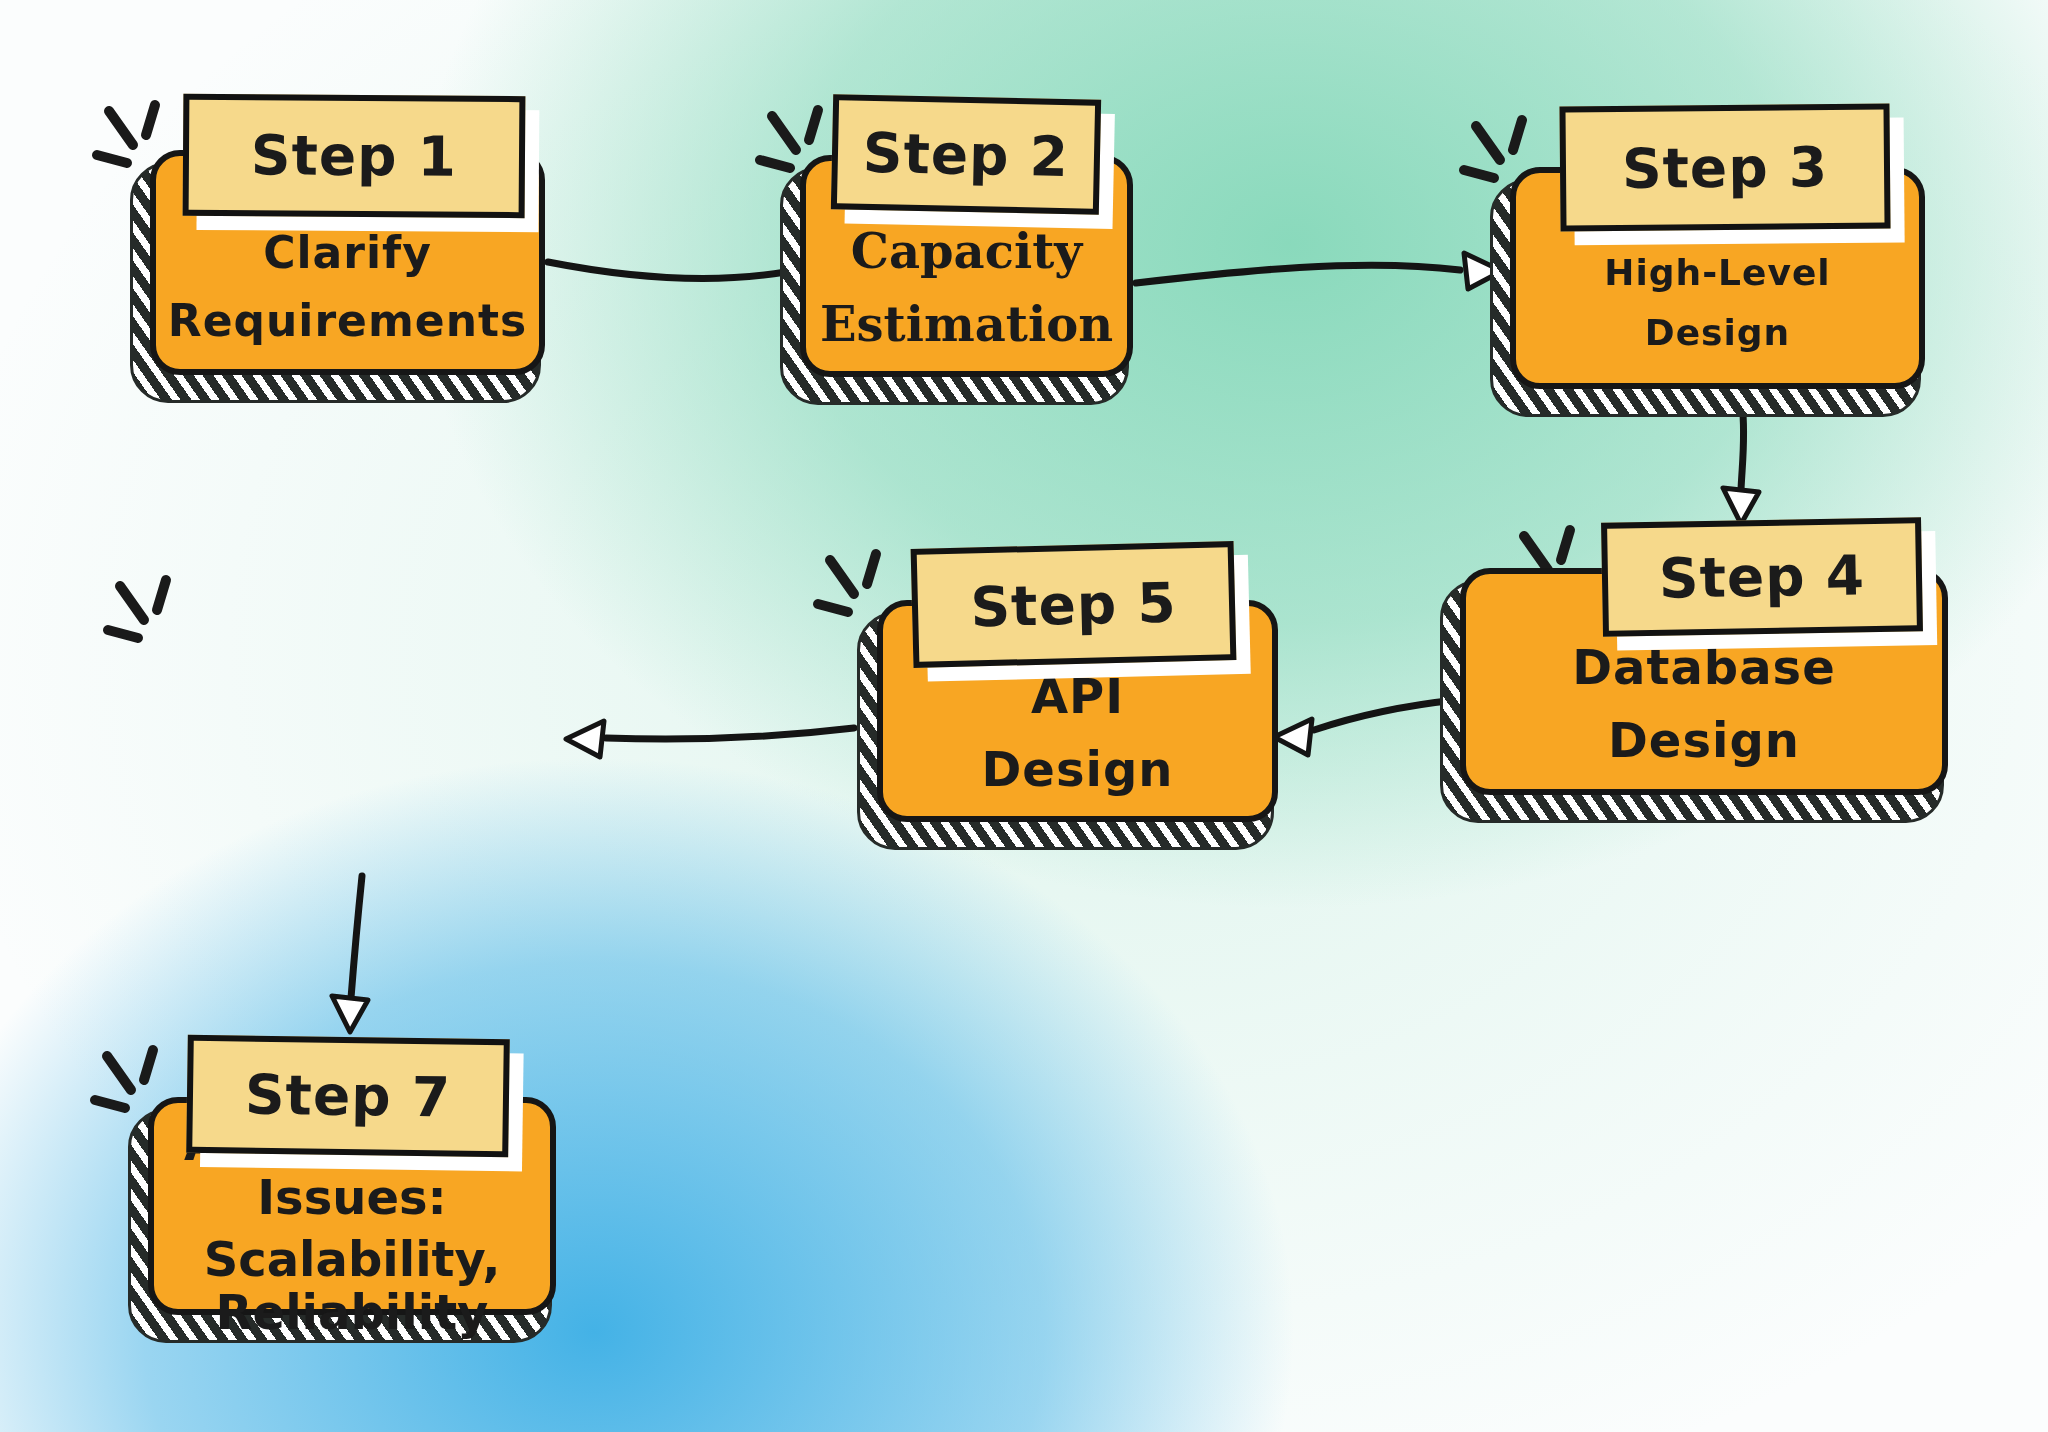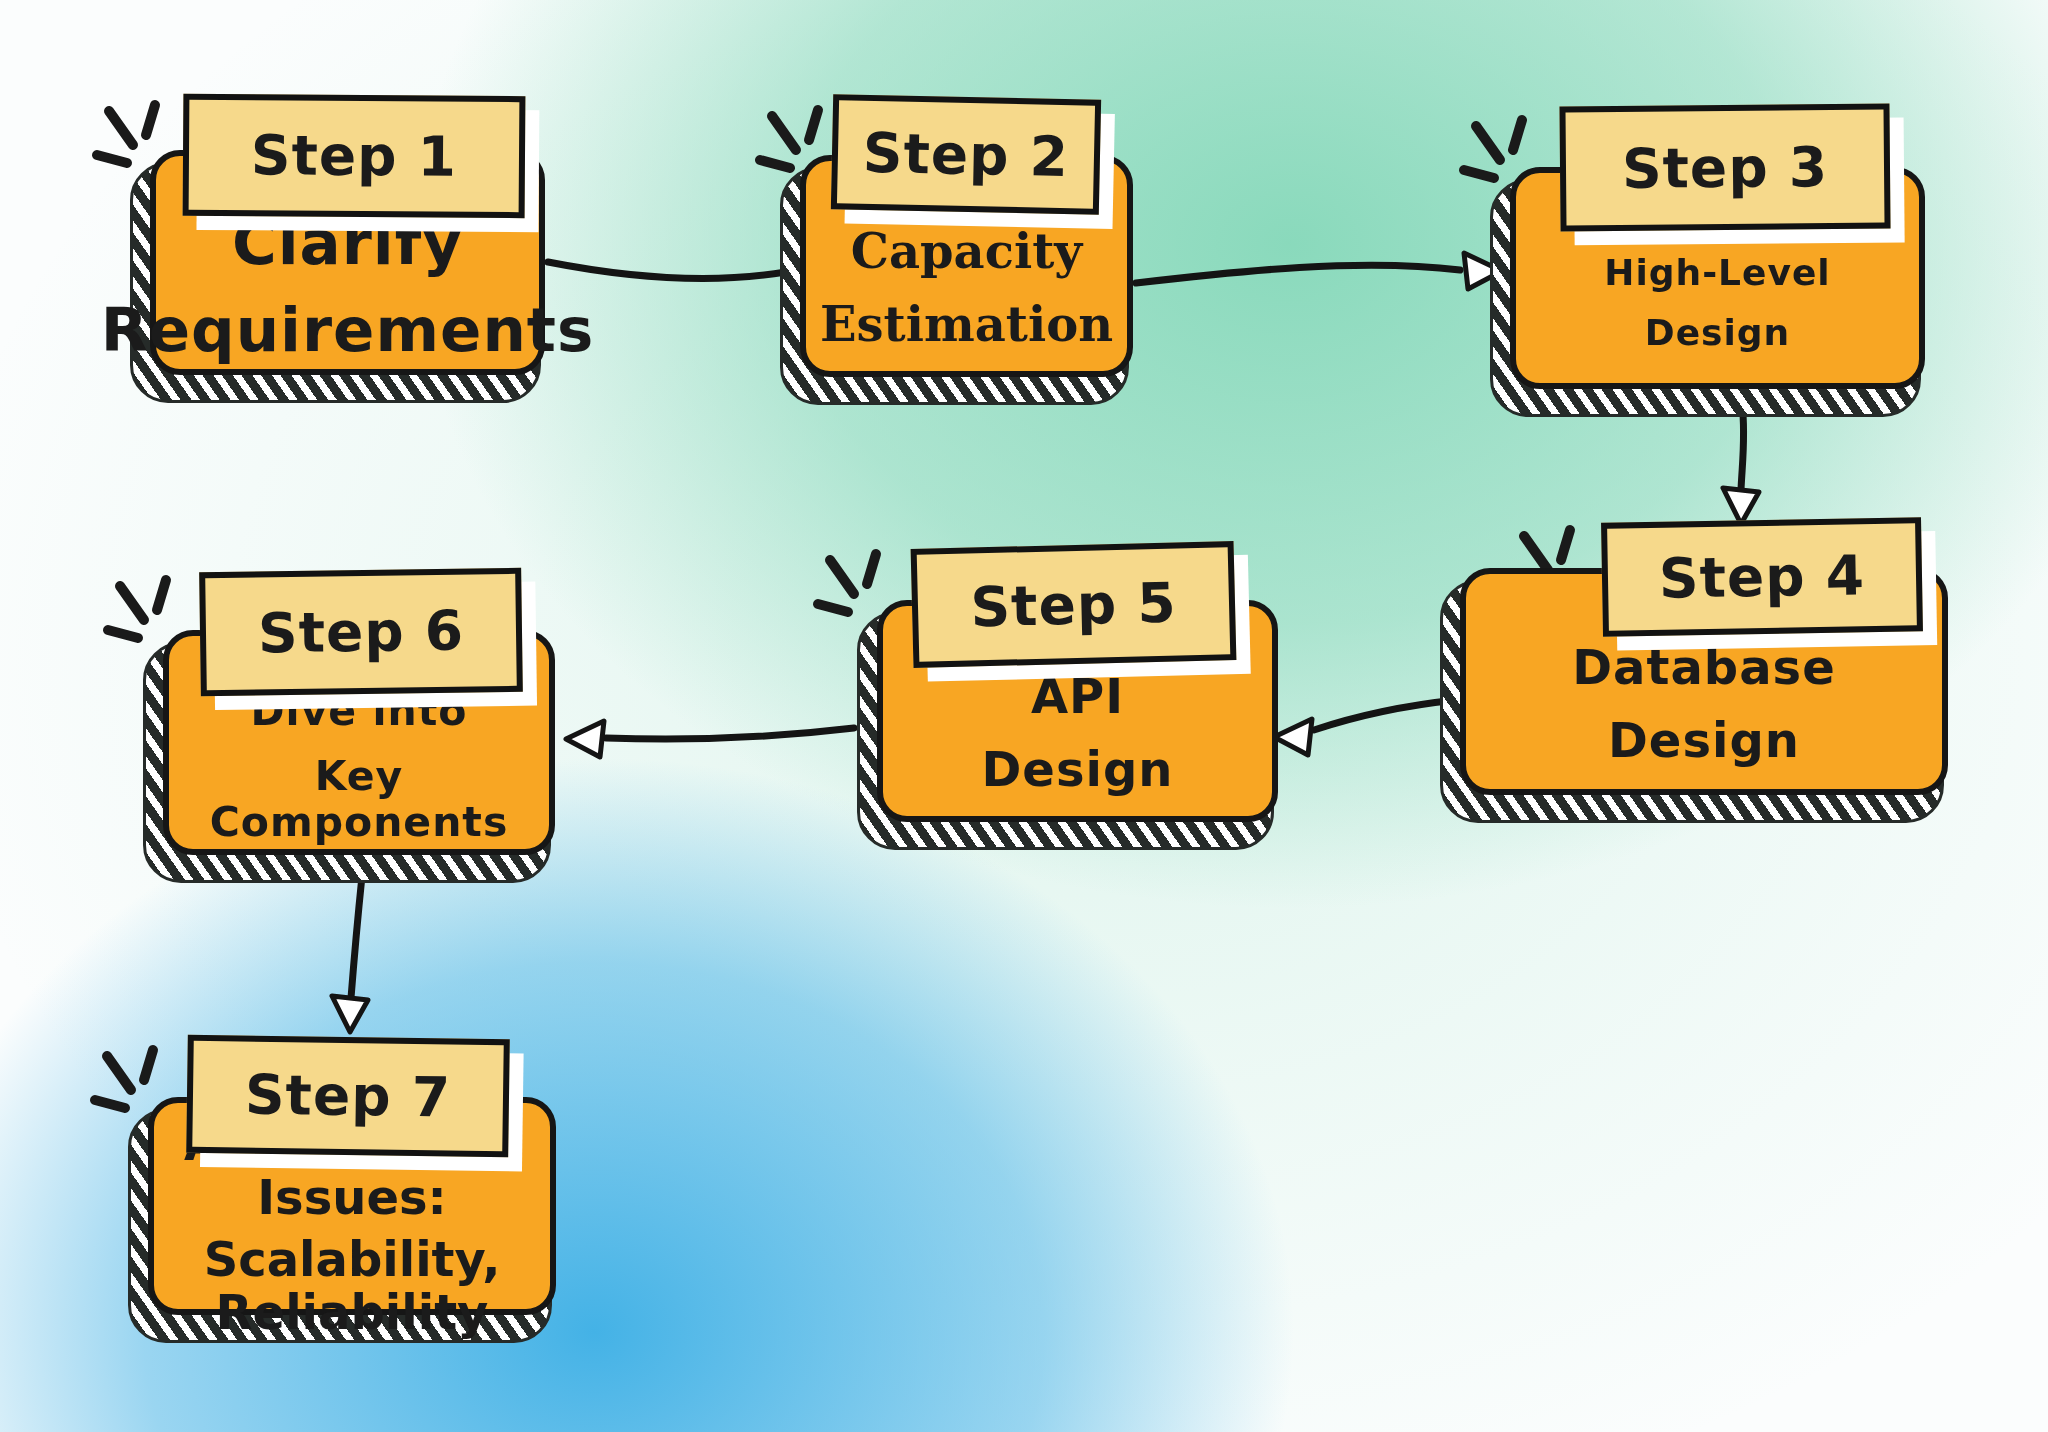--- a/index.html
+++ b/index.html
@@ -47,21 +47,21 @@
     position:absolute;left:6px;right:6px;bottom:10px;
     display:flex;flex-direction:column;align-items:center;justify-content:center;
     gap:19px;
     font-weight:bold;color:#1b1b1b;line-height:1.12;letter-spacing:1px;
     text-align:center;z-index:2;
   }
   .sparkle{position:absolute;width:100px;height:100px;z-index:2;}
   
   .n1{left:150px;top:150px;width:395px;height:225px;text-decoration:underline;}
   .n1 .tag{left:33px;top:-55px;width:330px;height:110px;transform:rotate(.4deg);}
-  .n1 .body{top:58px;font-size:61px;}
+  .n1 .body{top:58px;font-size:44px;}
   .n2{left:800px;top:155px;width:333px;height:222px;}
   .n2 .tag{left:32px;top:-58px;width:256px;height:103px;transform:rotate(1.2deg);}
   .n2 .body{top:55px;font-size:48px;font-family:"DejaVu Serif",serif;letter-spacing:0;}
   .n3{left:1510px;top:167px;width:415px;height:222px;}
   .n3 .tag{left:50px;top:-62px;width:318px;height:113px;transform:rotate(-.5deg);}
   .n3 .body{top:60px;font-size:36px;}
   .n4{left:1460px;top:568px;width:488px;height:227px;}
   .n4 .tag{left:142px;top:-48px;width:308px;height:102px;transform:rotate(-1deg);}
   .n4 .body{top:55px;font-size:48px;}
   .n5{left:877px;top:600px;width:401px;height:222px;}
@@ -205,31 +205,20 @@
     <div class="box"></div>
     <div class="tag">
         <span>Step 5</span>
       </div>
     <div class="body">
       <span>API</span>
       <span>Design</span>
     </div>
   </div>
 
-  <div class="node n6">
-    <div class="hatch"></div>
-    <div class="box"></div>
-    <div class="tag">
-        <span>Step 6</span>
-      </div>
-    <div class="body">
-      <span>Dive into</span>
-      <span>Key Components</span>
-    </div>
-  </div>
 
   <div class="node n7">
     <div class="hatch"></div>
     <div class="box"></div>
     <div class="tag">
         <span>Step 7</span>
       </div>
     <div class="body">
       <span>Address Key Issues:</span>
       <span>Scalability, Reliability</span>

